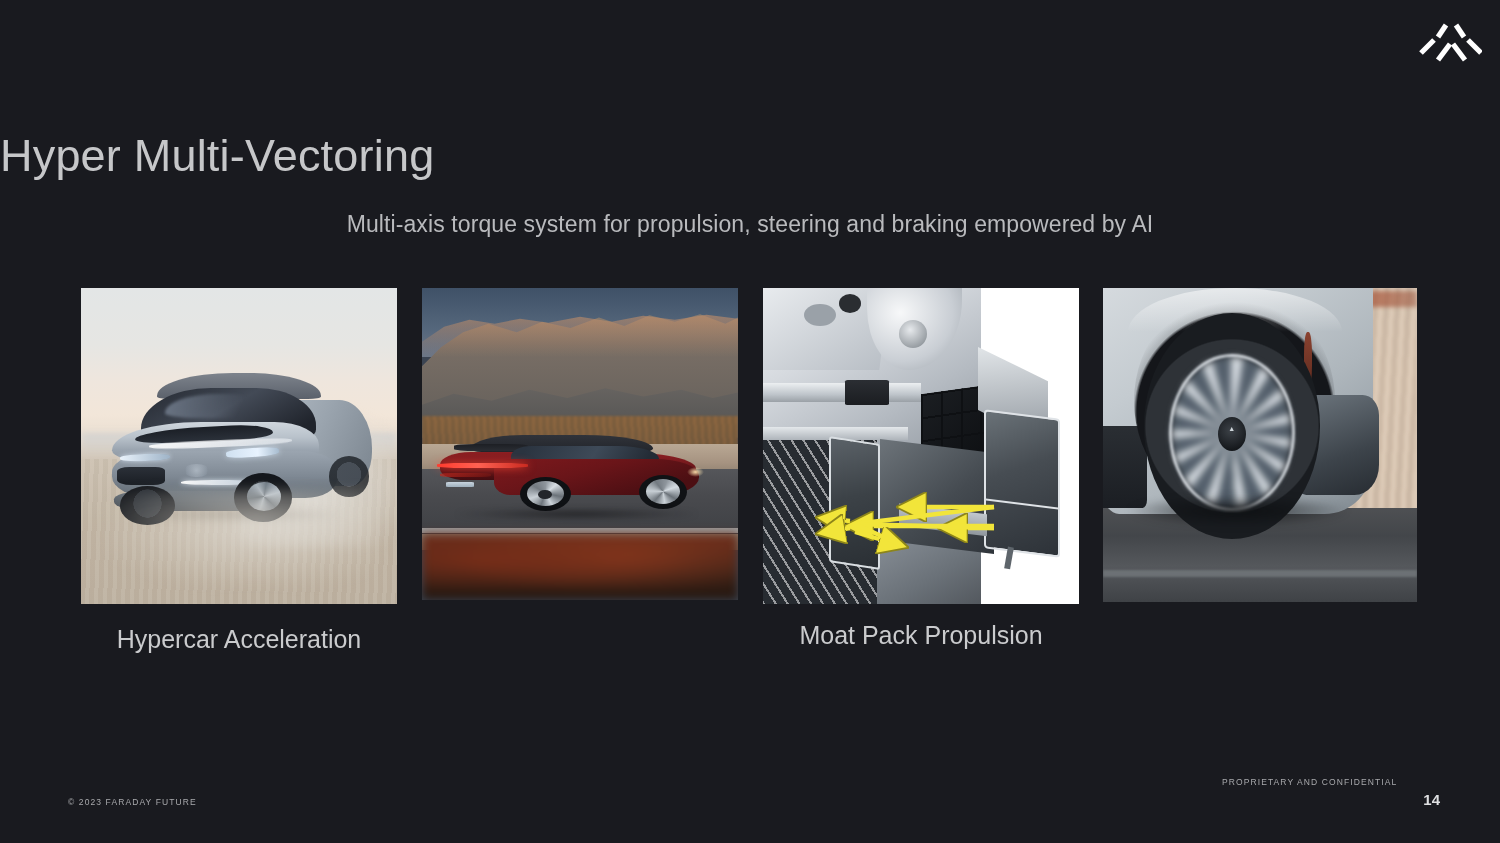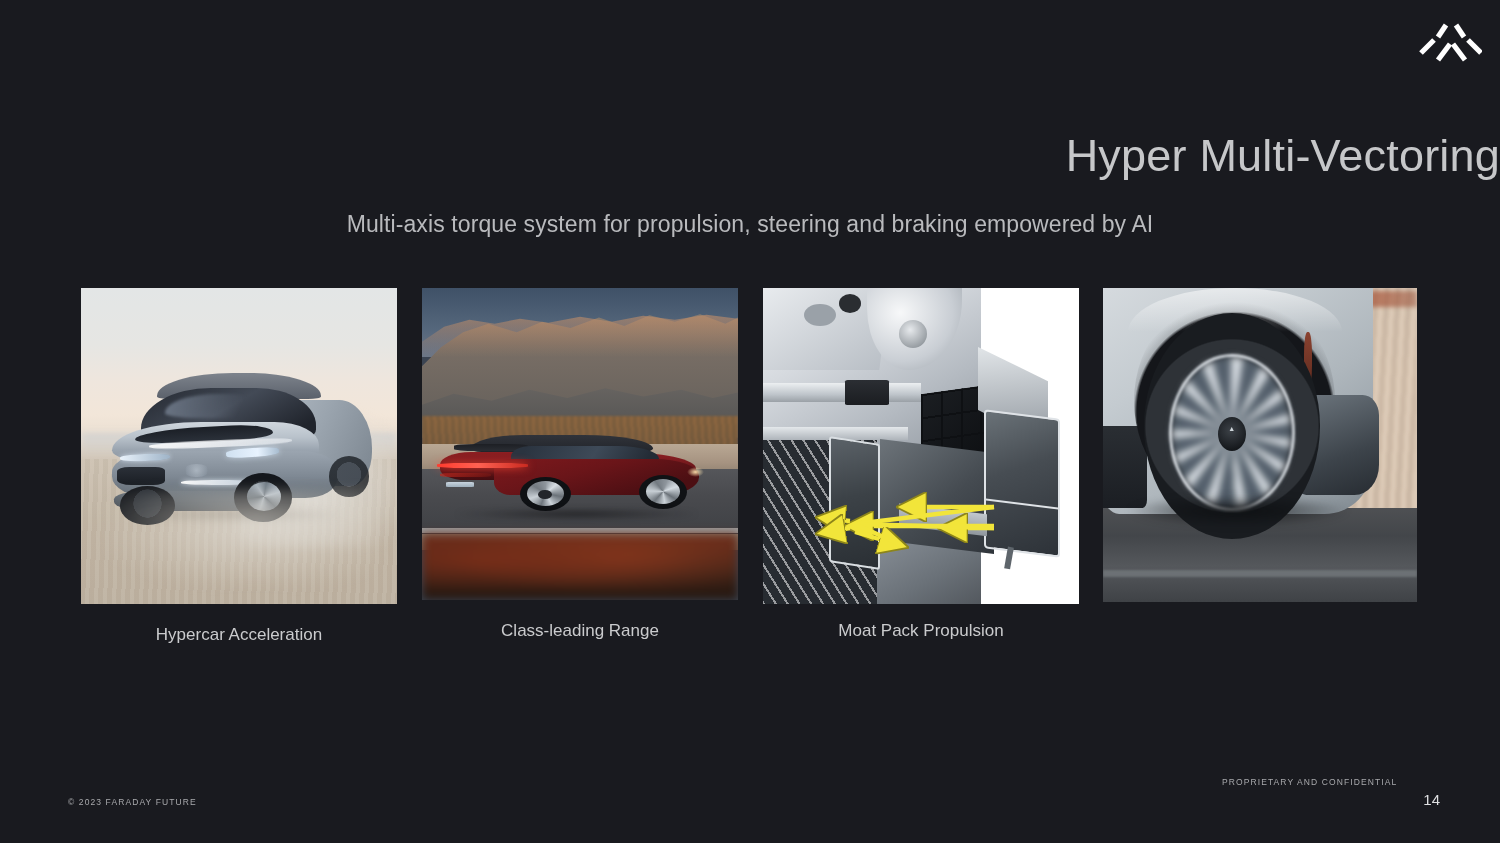--- a/index.html
+++ b/index.html
@@ -26,21 +26,21 @@
     height: 56px;
   }
   .logo svg { display: block; width: 70px; height: 56px; }
 
   
   .title {
     position: absolute;
     top: 131px;
     left: 0;
     width: 1500px;
-    text-align: right;
+    text-align: left;
     font-size: 45px;
     font-weight: 300;
     letter-spacing: 0.2px;
     color: #c6c7c9;
     line-height: 1.1;
   }
   .subtitle {
     position: absolute;
     top: 211px;
     left: 0;
@@ -67,21 +67,21 @@
   .card .frame {
     position: relative;
     overflow: hidden;
     background: #101014;
   }
   .card .caption {
     position: absolute;
     left: 50%;
     transform: translateX(-50%);
     white-space: nowrap;
-    font-size: 17px;
+    font-size: 25px;
     font-weight: 300;
     color: #cacbcd;
   }
 
   
   #card-1 { left: 0px;    width: 316px; }
   #card-1 .frame { width: 316px; height: 316px; }
   #card-1 .caption { top: 337px; }
 
   #card-2 { left: 341px;  width: 316px; }
@@ -577,21 +577,21 @@
   }
   .footer-right {
     position: absolute; right: 60px; bottom: 35px;
     display: flex; align-items: center; gap: 26px;
   }
   .footer-conf {
     font-size: 8.5px; letter-spacing: 1.1px;
     color: #a9aaad; text-transform: uppercase;
   }
   .footer-page {
-    font-size: 15px; font-weight: 400; color: #dedfe1; margin-top: 35px;
+    font-size: 15px; font-weight: 700; color: #dedfe1; margin-top: 35px;
   }
 </style>
 </head>
 <body>
 
 <div class="logo">
   <svg viewBox="0 0 70 56" xmlns="http://www.w3.org/2000/svg">
     <g stroke="#ffffff" stroke-width="5.2" stroke-linecap="butt" fill="none">
       <line x1="26" y1="21" x2="34" y2="9"></line>
       <line x1="44" y1="9" x2="52" y2="21"></line>
@@ -666,21 +666,20 @@
           <div class="i2-wheel-r"></div>
           <div class="i2-rim-r"></div>
           <div class="i2-rim-hub-r"></div>
           <div class="i2-wheel-f"></div>
           <div class="i2-rim-f"></div>
           <div class="i2-shadow"></div>
         </div>
         <div class="i2-fg"></div>
       </div>
     </div>
-    <div class="caption">Class-leading Range</div>
   </div>
 
   <div class="card" id="card-3">
     <div class="frame">
       <div class="img3">
         <div class="i3-body"></div>
         <div class="i3-panel-a"></div>
         <div class="i3-hole-1"></div>
         <div class="i3-hole-2"></div>
         <div class="i3-dome"></div>

